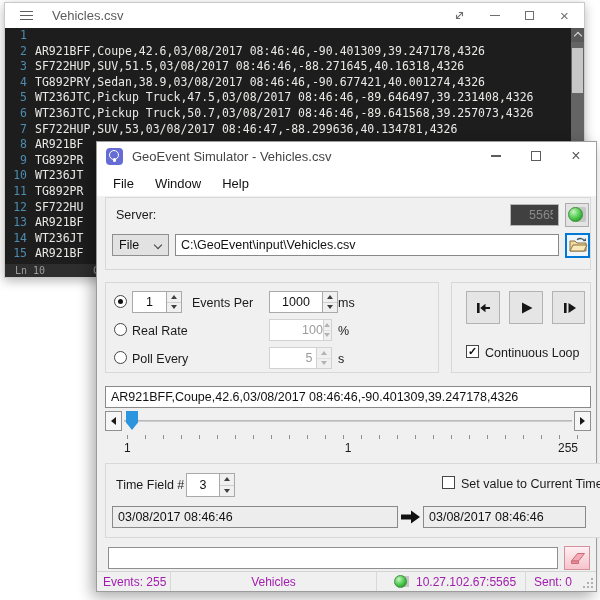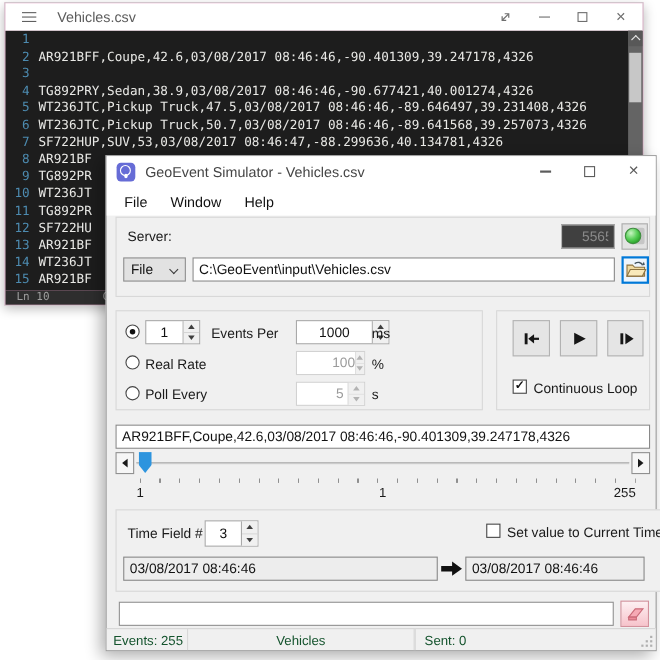--- a/index.html
+++ b/index.html
@@ -1,20 +1,20 @@
 <!DOCTYPE html>
 <html><head>
 <meta charset="utf-8">
 <style>
   html,body{margin:0;padding:0;width:600px;height:600px;background:#fff;overflow:hidden;
             font-family:"Liberation Sans",sans-serif;-webkit-font-smoothing:antialiased;}
   *{box-sizing:border-box;}
 
   
-  .csv-window{position:absolute;left:4px;top:2px;width:581px;height:276px;background:#f9a8d4;
+  .csv-window{position:absolute;left:4px;top:2px;width:581px;height:276px;background:#7dd3fc;
               border:1px solid #c9c9c9;box-shadow:0 3px 10px rgba(0,0,0,.28);}
   .csv-titlebar{height:25px;background:#fff;display:flex;align-items:center;}
   .hamburger{margin-left:15px;width:13px;cursor:pointer;}
   .hamburger i{display:block;height:1.5px;background:#5f5f5f;margin:2.6px 0;}
   .csv-title{margin-left:19px;font-size:13px;color:#5c5c5c;}
   .csv-controls{margin-left:auto;display:flex;align-items:center;margin-right:2px;}
   .ctl{width:35px;height:25px;display:flex;align-items:center;justify-content:center;color:#6e6e6e;}
   .ctl .minbar{width:10px;height:1.4px;background:#6e6e6e;}
   .ctl .maxbox{width:9px;height:9px;border:1.3px solid #6e6e6e;}
   .ctl.close{font-size:15px;line-height:15px;}
@@ -116,21 +116,21 @@
 
   #time-group{left:8px;top:321px;width:554px;height:75px;}
   .big-arrow{position:absolute;left:295px;top:46px;}
 
   #progress-row{position:absolute;left:8px;top:404px;width:486px;height:24px;}
   #progress-bar{position:absolute;left:3px;top:1px;width:450px;height:22px;background:#fff;border:1px solid #8f8f8f;}
   #clear-btn{position:absolute;right:1px;top:0;width:26px;height:24px;border:1px solid #d3919c;
              background:linear-gradient(#fdf0f2,#f7c3cb);display:flex;align-items:center;justify-content:center;cursor:pointer;}
 
   #sim-statusbar{position:absolute;left:0;right:0;bottom:0;height:20px;background:#f0f0f0;border-top:1px solid #d4d4d4;
-                 display:flex;align-items:flex-end;font-size:12px;color:#14532d;}
+                 display:flex;align-items:flex-end;font-size:12px;color:#a21caf;}
   .sb-sep{width:1px;height:20px;background:#d8d8d8;flex:none;}
   .sb-panel{display:flex;align-items:center;height:100%;flex:none;}
   #sb-events{width:73px;padding-left:6px;}
   #sb-feed{width:205px;justify-content:center;}
   #sb-endpoint{width:148px;padding-left:17px;}
   #sb-endpoint .mini-led{position:relative;width:15px;height:13px;margin-right:7px;flex:none;}
   #sb-endpoint .mini-led .plate{position:absolute;right:0;top:1px;width:10px;height:11px;background:#c6c6c6;}
   #sb-endpoint .mini-led .ball{position:absolute;left:0;top:0;width:13px;height:13px;border-radius:50%;border:1px solid #3e8f3e;
        background:radial-gradient(circle at 35% 30%, #c9f4c3 0%, #5ad05a 45%, #2aa52a 78%, #1d871d 100%);}
   #sb-sent{padding-left:8px;flex:1;}
@@ -162,21 +162,21 @@
       <div class="ctl">
           <span class="maxbox"></span>
         </div>
       <div class="ctl close">×</div>
     </div>
   </div>
   <div class="csv-content">
     <div>
         <div class="csv-line"><span class="ln">1</span></div>
         <div class="csv-line"><span class="ln">2</span><span class="lt">AR921BFF,Coupe,42.6,03/08/2017 08:46:46,-90.401309,39.247178,4326</span></div>
-        <div class="csv-line"><span class="ln">3</span></div>
+        <div class="csv-line"><span class="ln">3</span><span class="lt">SF722HUP,SUV,51.5,03/08/2017 08:46:46,-88.271645,40.16318,4326</span></div>
         <div class="csv-line"><span class="ln">4</span><span class="lt">TG892PRY,Sedan,38.9,03/08/2017 08:46:46,-90.677421,40.001274,4326</span></div>
         <div class="csv-line"><span class="ln">5</span><span class="lt">WT236JTC,Pickup Truck,47.5,03/08/2017 08:46:46,-89.646497,39.231408,4326</span></div>
         <div class="csv-line"><span class="ln">6</span><span class="lt">WT236JTC,Pickup Truck,50.7,03/08/2017 08:46:46,-89.641568,39.257073,4326</span></div>
         <div class="csv-line"><span class="ln">7</span><span class="lt">SF722HUP,SUV,53,03/08/2017 08:46:47,-88.299636,40.134781,4326</span></div>
         <div class="csv-line"><span class="ln">8</span><span class="lt">AR921BF</span></div>
         <div class="csv-line"><span class="ln">9</span><span class="lt">TG892PR</span></div>
         <div class="csv-line"><span class="ln">10</span><span class="lt">WT236JT</span></div>
         <div class="csv-line"><span class="ln">11</span><span class="lt">TG892PR</span></div>
         <div class="csv-line"><span class="ln">12</span><span class="lt">SF722HU</span></div>
         <div class="csv-line"><span class="ln">13</span><span class="lt">AR921BF</span></div>
@@ -241,21 +241,21 @@
   <div class="group" id="rate-group">
     <div class="radio sel" style="left:8px;top:12px;"></div>
     <div class="spin" style="left:26px;top:8px;width:50px;">
       <div class="val">1</div>
       <div class="btns">
           <div class="up"></div>
           <div class="dn"></div>
         </div>
     </div>
     <div class="lbl" style="left:86px;top:13px;">Events Per</div>
-    <div class="spin" style="left:163px;top:8px;width:85px;">
+    <div class="spin" style="left:163px;top:8px;width:69px;">
       <div class="val">1000</div>
       <div class="btns">
           <div class="up"></div>
           <div class="dn"></div>
         </div>
     </div>
     <div class="lbl" style="left:232px;top:13px;">ms</div>
 
     <div class="radio" style="left:8px;top:40px;"></div>
     <div class="lbl" style="left:26px;top:41px;">Real Rate</div>
@@ -356,20 +356,27 @@
 
   <div id="sim-statusbar">
     <div class="sb-panel" id="sb-events">
       <span>Events: 255</span>
     </div>
     <div class="sb-sep"></div>
     <div class="sb-panel" id="sb-feed">
       <span>Vehicles</span>
     </div>
     <div class="sb-sep"></div>
+    <div class="sb-panel" id="sb-endpoint">
+      <span class="mini-led">
+          <span class="plate"></span>
+          <span class="ball"></span>
+        </span>
+      <span>10.27.102.67:5565</span>
+    </div>
     <div class="sb-sep"></div>
     <div class="sb-panel" id="sb-sent">
       <span>Sent: 0</span>
     </div>
     <div class="grip">
       <i style="right:0;bottom:0;"></i>
         <i style="right:4px;bottom:0;"></i>
         <i style="right:0;bottom:4px;"></i>
       <i style="right:8px;bottom:0;"></i>
         <i style="right:0;bottom:8px;"></i>

